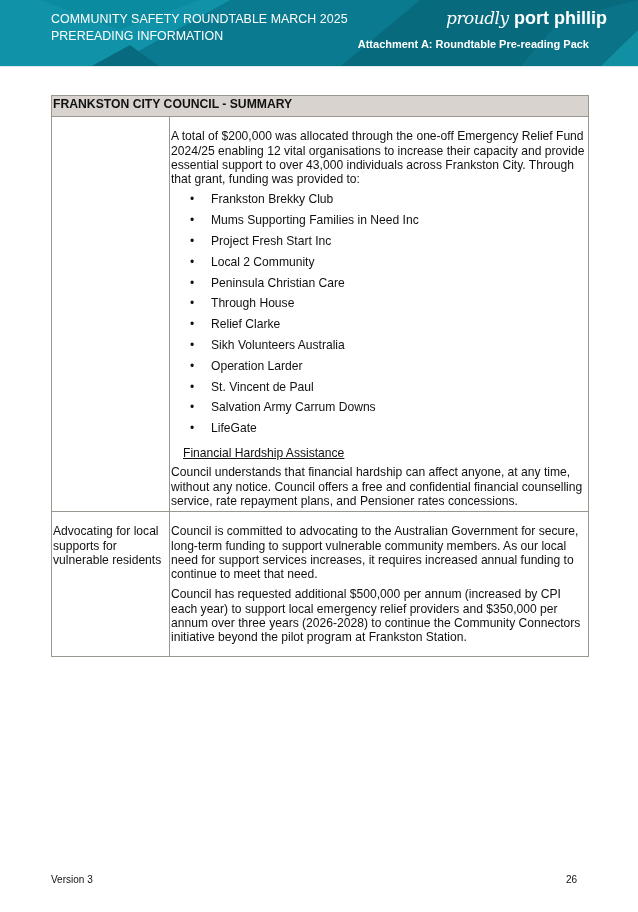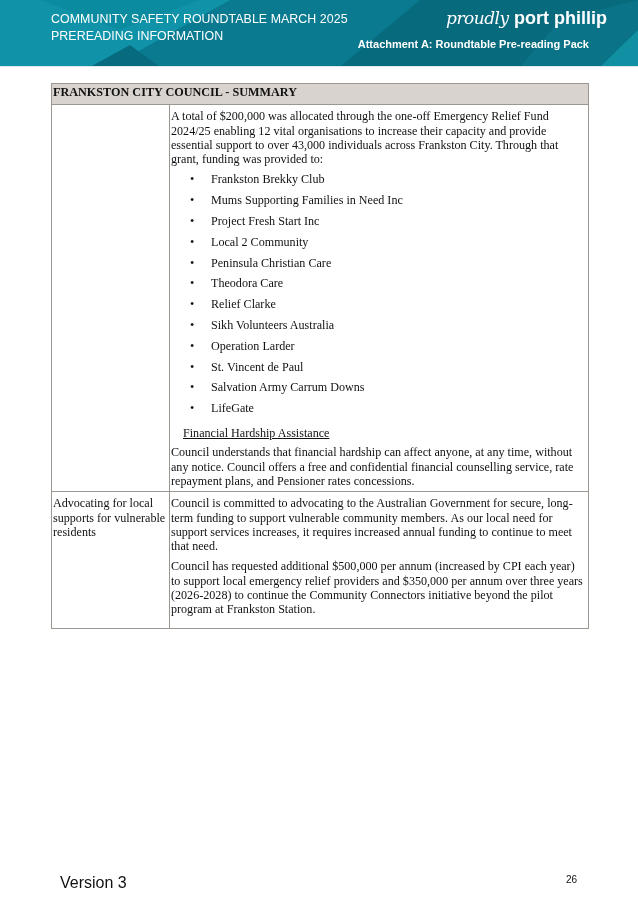--- a/index.html
+++ b/index.html
@@ -7,31 +7,31 @@
          font-family:"Liberation Sans", sans-serif; color:#111; }
   .header { position:absolute; left:0; top:0; width:638px; height:67px; overflow:hidden; background:#0a7a90; }
   .header svg.bg { position:absolute; left:0; top:0; }
   .header .rule { position:absolute; left:0; top:66px; width:638px; height:2px; background:#dfe8ea; }
   .htitle { position:absolute; left:51px; top:11px; color:#fff; font-weight:normal; font-size:12.4px; line-height:17px; letter-spacing:0.05px; }
   .logo { position:absolute; left:446px; top:7px; color:#fff; font-size:19px; white-space:nowrap; }
   .logo .script { font-family:"DejaVu Serif", serif; font-style:italic; font-weight:normal; font-size:17px; letter-spacing:-0.5px; }
   .logo .brand { font-weight:bold; font-size:18px; }
   .attach { position:absolute; right:49px; top:38px; color:#fff; font-weight:bold; font-size:11px; }
 
-  table.summary { position:absolute; left:51px; top:83px; width:538px; border-collapse:collapse;
-                  font-size:12.1px; line-height:14.3px;font-family:Liberation Serif, serif; }
-  table.summary td, table.summary th { border:1px solid #9b968f; vertical-align:top; padding:4px 2px 3px 1px; text-align:left; }
+  table.summary { position:absolute; left:51px; top:95px; width:538px; border-collapse:collapse;
+                  font-size:12.1px; line-height:14.3px; }
+  table.summary td, table.summary th { border:1px solid #9b968f; vertical-align:top; padding:12px 2px 3px 1px; text-align:left; }
   table.summary th { background:#d8d3ce; font-weight:bold; font-size:12.2px; padding:1px 2px 5px 1px; }
   td.col1 { width:114px; }
   p { margin:0 0 6px 0; }
   ul { margin:0 0 4px 0; padding:0; list-style:none; }
   ul li { position:relative; padding-left:40px; height:20.8px; line-height:14px; }
   ul li .dot { position:absolute; left:19px; top:0; }
   .u { text-decoration:underline; display:block; margin-bottom:5px;margin-left:12px; }
-  .footer-left { position:absolute; left:60px; top:874px; font-size:16px;text-align:right; }
+  .footer-left { position:absolute; left:51px; top:874px; font-size:10px;text-align:right; }
   .footer-right { position:absolute; right:61px; top:874px; font-size:10px; }
 </style>
 </head>
 <body>
 
 <div class="header">
   <svg class="bg" width="638" height="67">
     <polygon points="0,0 230,0 110,67 0,67" fill="#1093a8"></polygon>
     <polygon points="40,0 200,0 120,30" fill="#0b8ba0"></polygon>
     <polygon points="230,0 420,0 340,67 160,67" fill="#0a7a90"></polygon>
@@ -62,21 +62,21 @@
   <tr>
     <td class="col1"></td>
     <td>
       <p>A total of $200,000 was allocated through the one-off Emergency Relief Fund 2024/25 enabling 12 vital organisations to increase their capacity and provide essential support to over 43,000 individuals across Frankston City. Through that grant, funding was provided to:</p>
       <ul>
         <li><span class="dot">•</span><span>Frankston Brekky Club</span></li>
         <li><span class="dot">•</span><span>Mums Supporting Families in Need Inc</span></li>
         <li><span class="dot">•</span><span>Project Fresh Start Inc</span></li>
         <li><span class="dot">•</span><span>Local 2 Community</span></li>
         <li><span class="dot">•</span><span>Peninsula Christian Care</span></li>
-        <li><span class="dot">•</span><span>Theodora Care</span></li>
+        <li><span class="dot">•</span><span>Through House</span></li>
         <li><span class="dot">•</span><span>Relief Clarke</span></li>
         <li><span class="dot">•</span><span>Sikh Volunteers Australia</span></li>
         <li><span class="dot">•</span><span>Operation Larder</span></li>
         <li><span class="dot">•</span><span>St. Vincent de Paul</span></li>
         <li><span class="dot">•</span><span>Salvation Army Carrum Downs</span></li>
         <li><span class="dot">•</span><span>LifeGate</span></li>
       </ul>
       <span class="u">Financial Hardship Assistance</span>
       <p style="margin-bottom:0">Council understands that financial hardship can affect anyone, at any time, without any notice.  Council offers a free and confidential financial counselling service, rate repayment plans, and Pensioner rates concessions.</p>
     </td>

